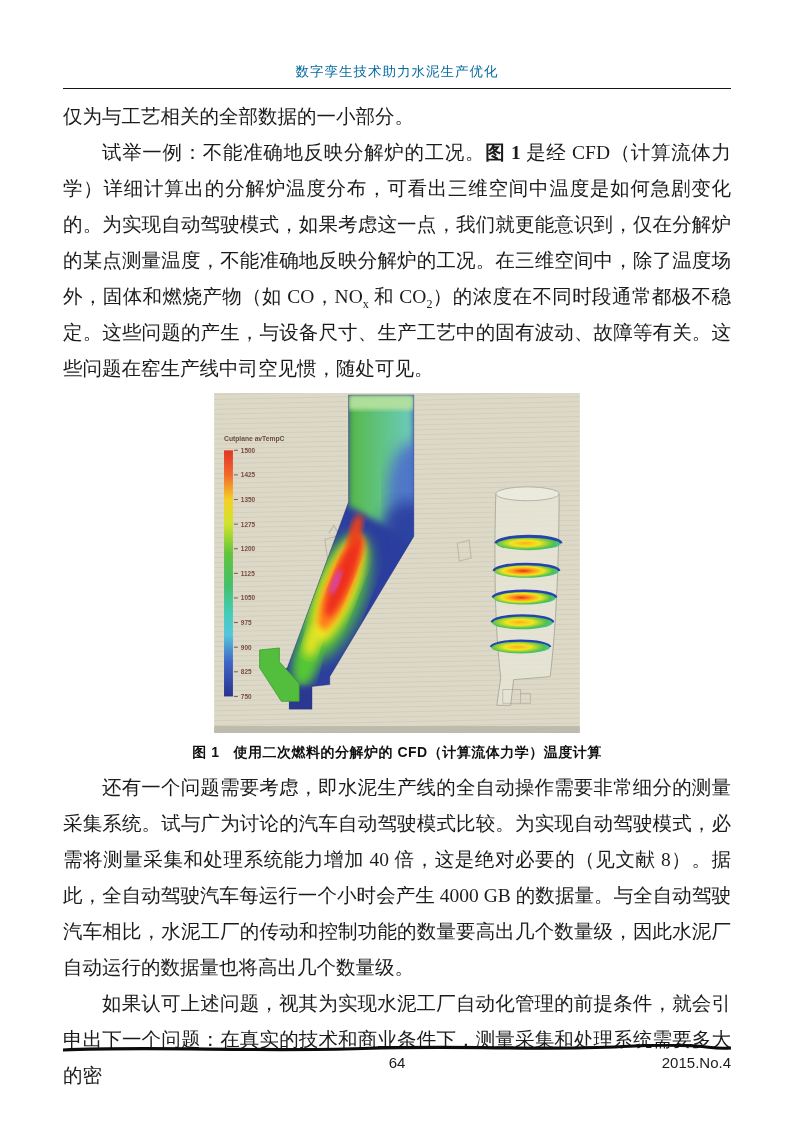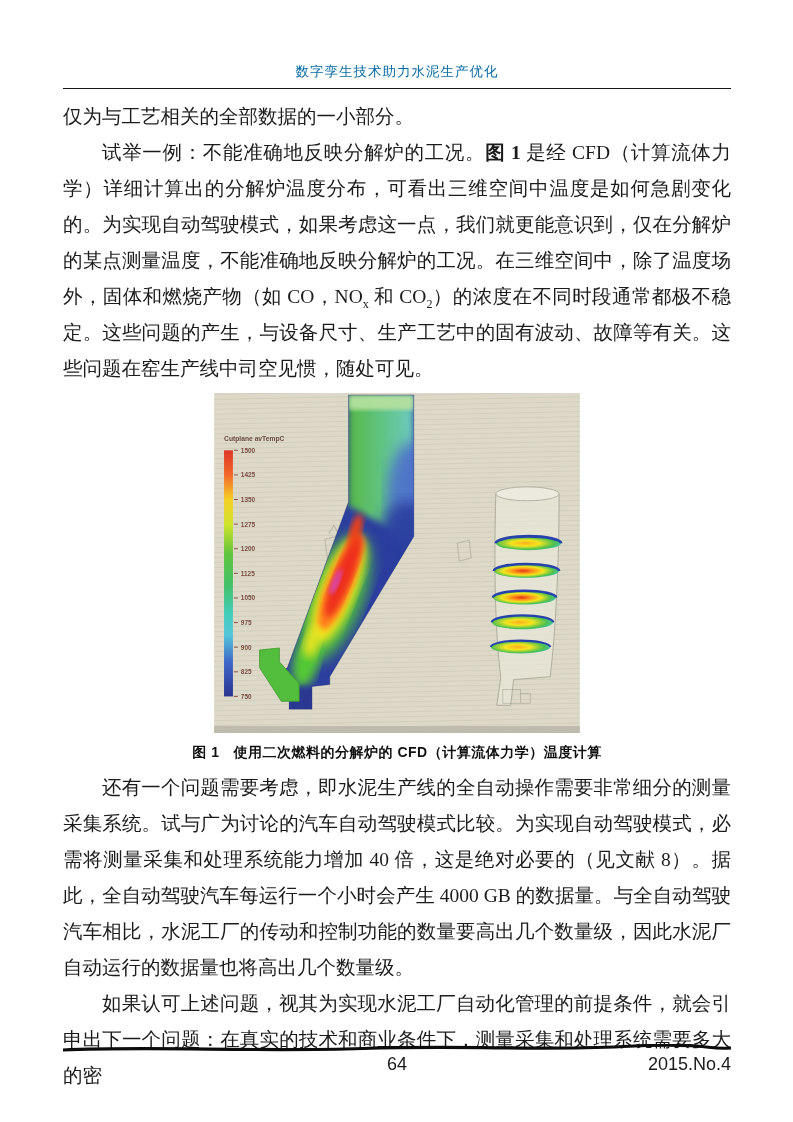--- a/index.html
+++ b/index.html
@@ -57,21 +57,21 @@
     margin:8px 0 7px 0;
     line-height:22px;
   }
   .figure-caption .cap-label{margin-right:14px;}
   
   .page-footer{
     position:absolute;
     left:63px; right:62px;
     top:1044px;
     font-family:"Liberation Sans","DejaVu Sans",sans-serif;
-    font-size:18px;
+    font-size:15px;
     color:#1b1b1b;
   }
   .footer-rule-svg{display:block;width:100%;height:9px;}
   .footer-row{
     position:relative;
     height:18px;
     margin-top:1px;
   }
   .page-number{
     position:absolute;left:0;right:0;text-align:center;

